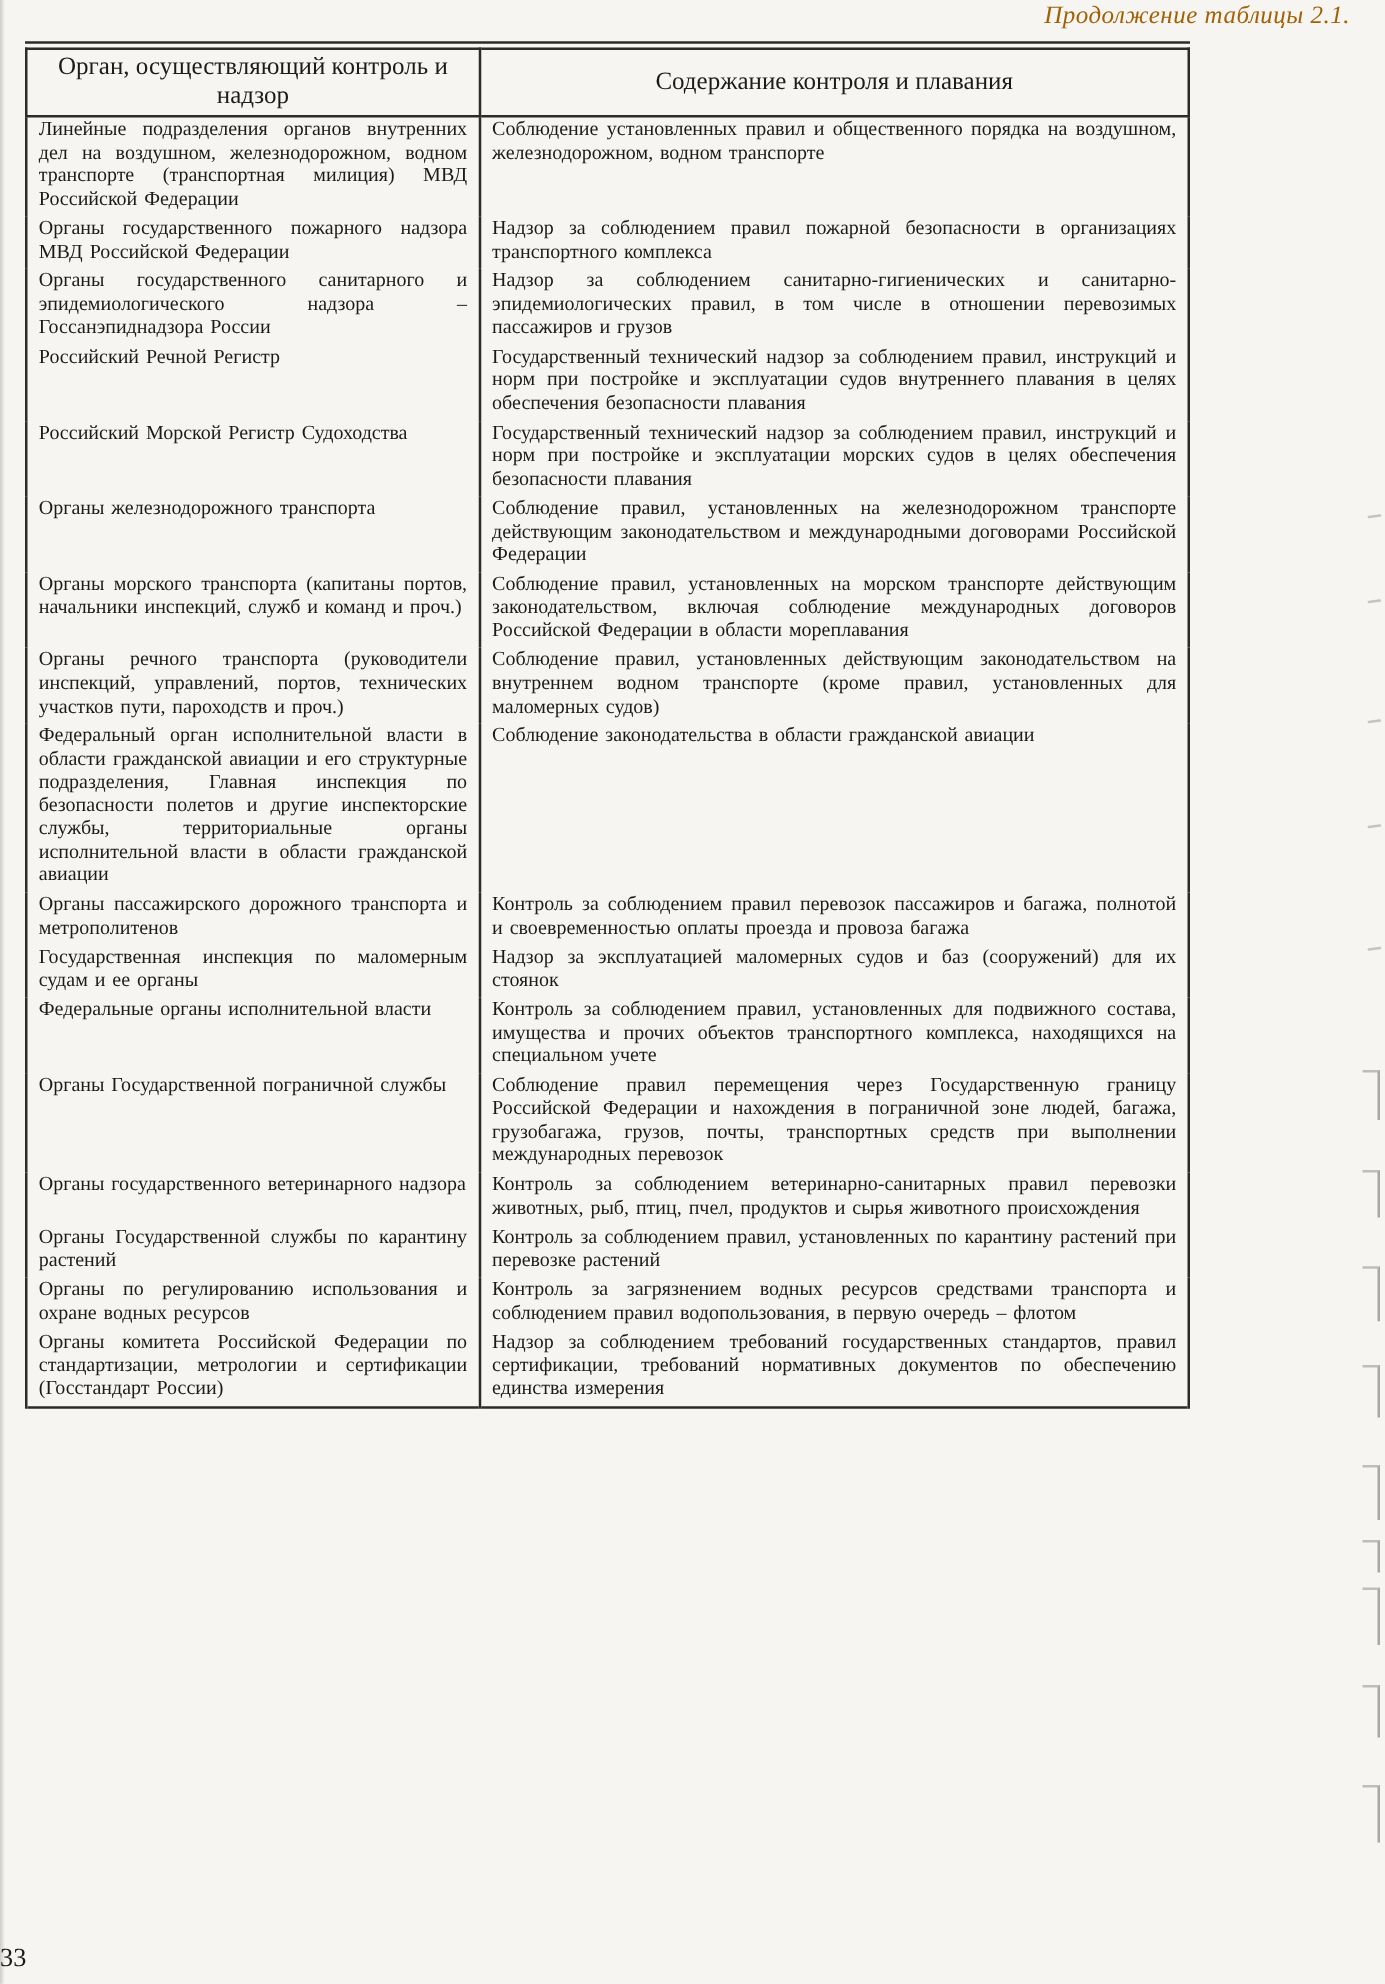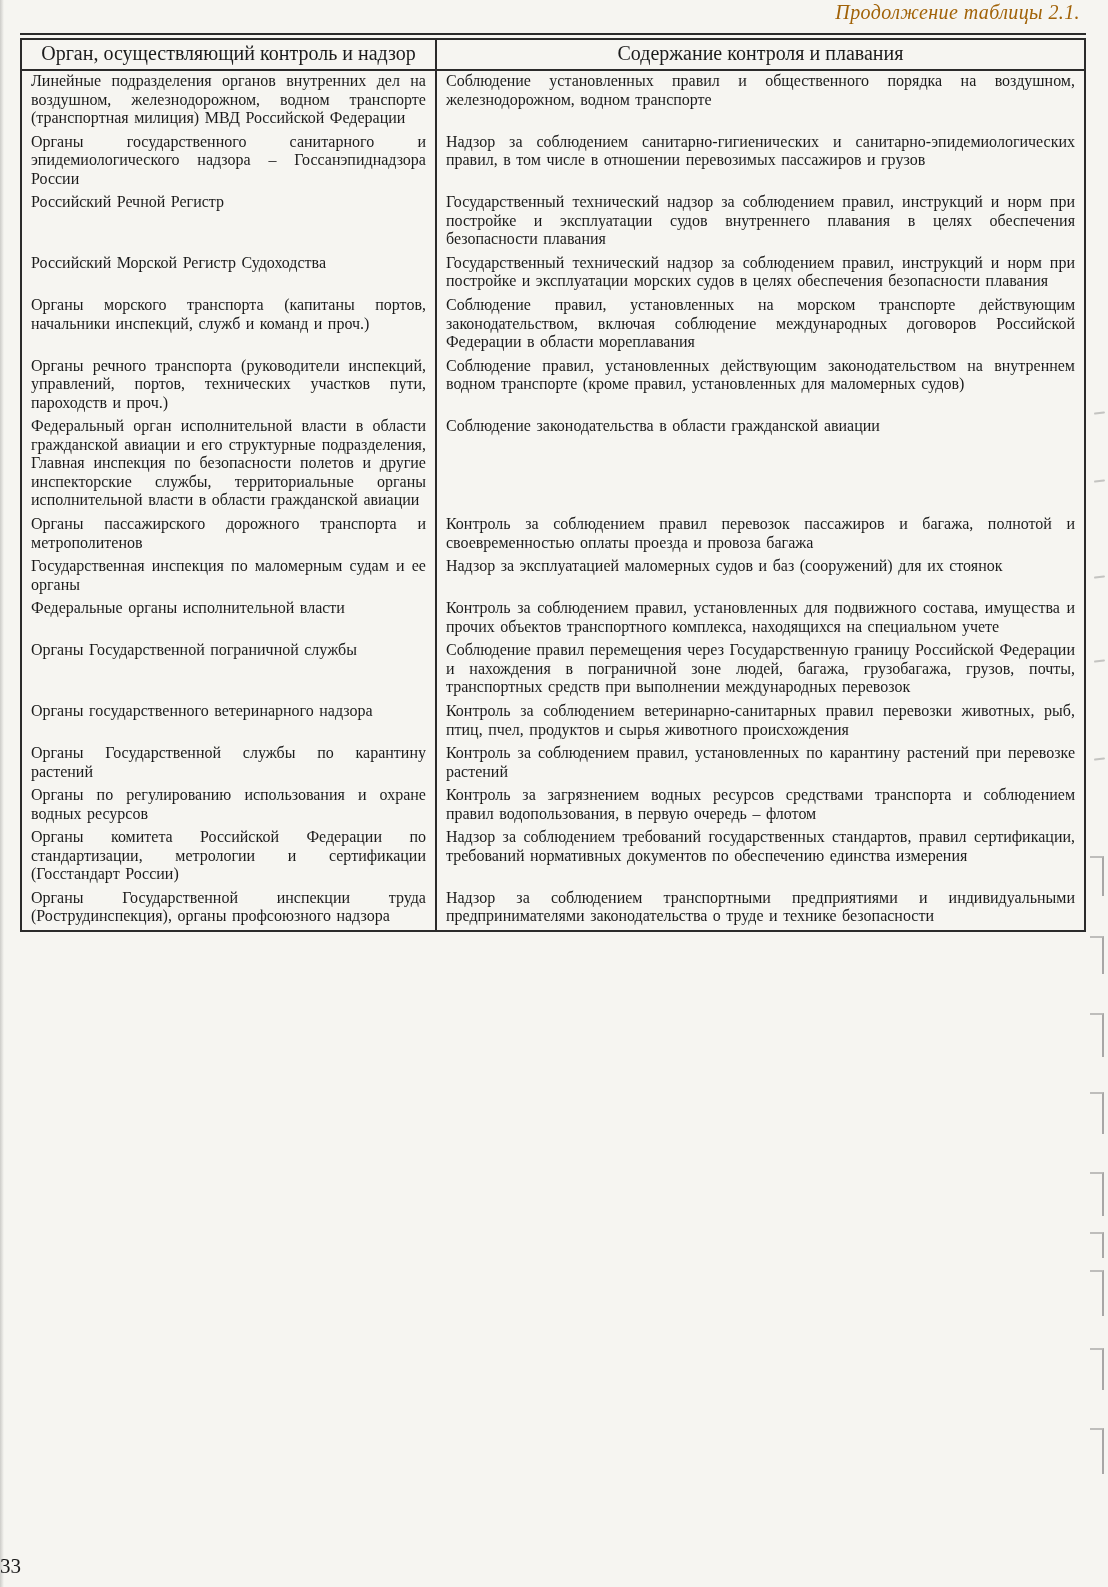--- a/index.html
+++ b/index.html
@@ -15,21 +15,21 @@
   .scan-edge-left {
     position: absolute; left: 0; top: 0; bottom: 0; width: 4px;
     background: linear-gradient(to right, rgba(40,40,40,.20), rgba(40,40,40,0));
   }
   .caption {
     position: absolute; top: 1px; right: 28px;
     font-style: italic; font-size: 20px; letter-spacing: .4px;
     color: #a16207;
   }
   .table-wrap {
-    position: absolute; left: 20px; top: 33px; width: 1066px;
+    position: absolute; left: 20px; top: 33px; width: 932px;
     border-top: 2px solid var(--table-border, #2b2b2b);
     padding-top: 3px;
   }
   table.doc-table {
     width: 100%;
     border-collapse: collapse;
     table-layout: fixed;
     border: 2px solid var(--table-border, #2b2b2b);
   }
   col.c-organ { width: 39%; }
@@ -89,30 +89,38 @@
         <th>Орган, осуществляющий контроль и надзор</th>
         <th>Содержание контроля и плавания</th>
       </tr>
     </thead>
     <tbody id="table-body">
         <tr>
           <td>Линейные подразделения органов внутренних дел на воздушном, железнодорожном, водном транспорте (транспортная милиция) МВД Российской Федерации</td>
           <td>Соблюдение установленных правил и общественного порядка на воздушном, железнодорожном, водном транспорте</td>
         </tr>
         <tr>
+          <td>Органы государственного пожарного надзора МВД Российской Федерации</td>
+          <td>Надзор за соблюдением правил пожарной безопасности в организациях транспортного комплекса</td>
+        </tr>
+        <tr>
           <td>Органы государственного санитарного и эпидемиологического надзора – Госсанэпиднадзора России</td>
           <td>Надзор за соблюдением санитарно-гигиенических и санитарно-эпидемиологических правил, в том числе в отношении перевозимых пассажиров и грузов</td>
         </tr>
         <tr>
           <td>Российский Речной Регистр</td>
           <td>Государственный технический надзор за соблюдением правил, инструкций и норм при постройке и эксплуатации судов внутреннего плавания в целях обеспечения безопасности плавания</td>
         </tr>
         <tr>
           <td>Российский Морской Регистр Судоходства</td>
           <td>Государственный технический надзор за соблюдением правил, инструкций и норм при постройке и эксплуатации морских судов в целях обеспечения безопасности плавания</td>
+        </tr>
+        <tr>
+          <td>Органы железнодорожного транспорта</td>
+          <td>Соблюдение правил, установленных на железнодорожном транспорте действующим законодательством и международными договорами Российской Федерации</td>
         </tr>
         <tr>
           <td>Органы морского транспорта (капитаны портов, начальники инспекций, служб и команд и проч.)</td>
           <td>Соблюдение правил, установленных на морском транспорте действующим законодательством, включая соблюдение международных договоров Российской Федерации в области мореплавания</td>
         </tr>
         <tr>
           <td>Органы речного транспорта (руководители инспекций, управлений, портов, технических участков пути, пароходств и проч.)</td>
           <td>Соблюдение правил, установленных действующим законодательством на внутреннем водном транспорте (кроме правил, установленных для маломерных судов)</td>
         </tr>
         <tr>
@@ -144,24 +152,20 @@
           <td>Контроль за соблюдением правил, установленных по карантину растений при перевозке растений</td>
         </tr>
         <tr>
           <td>Органы по регулированию использования и охране водных ресурсов</td>
           <td>Контроль за загрязнением водных ресурсов средствами транспорта и соблюдением правил водопользования, в первую очередь – флотом</td>
         </tr>
         <tr>
           <td>Органы комитета Российской Федерации по стандартизации, метрологии и сертификации (Госстандарт России)</td>
           <td>Надзор за соблюдением требований государственных стандартов, правил сертификации, требований нормативных документов по обеспечению единства измерения</td>
         </tr>
-        <tr>
-          <td>Органы Государственной инспекции труда (Рострудинспекция), органы профсоюзного надзора</td>
-          <td>Надзор за соблюдением транспортными предприятиями и индивидуальными предпринимателями законодательства о труде и технике безопасности</td>
-        </tr>
       </tbody>
   </table>
 </div>
 
 <div>
   <div class="pencil-dash" style="left:1094px; top:412px;"></div>
   <div class="pencil-dash" style="left:1094px; top:480px;"></div>
   <div class="pencil-dash" style="left:1094px; top:576px;"></div>
   <div class="pencil-dash" style="left:1094px; top:660px;"></div>
   <div class="pencil-dash" style="left:1094px; top:758px;"></div>

